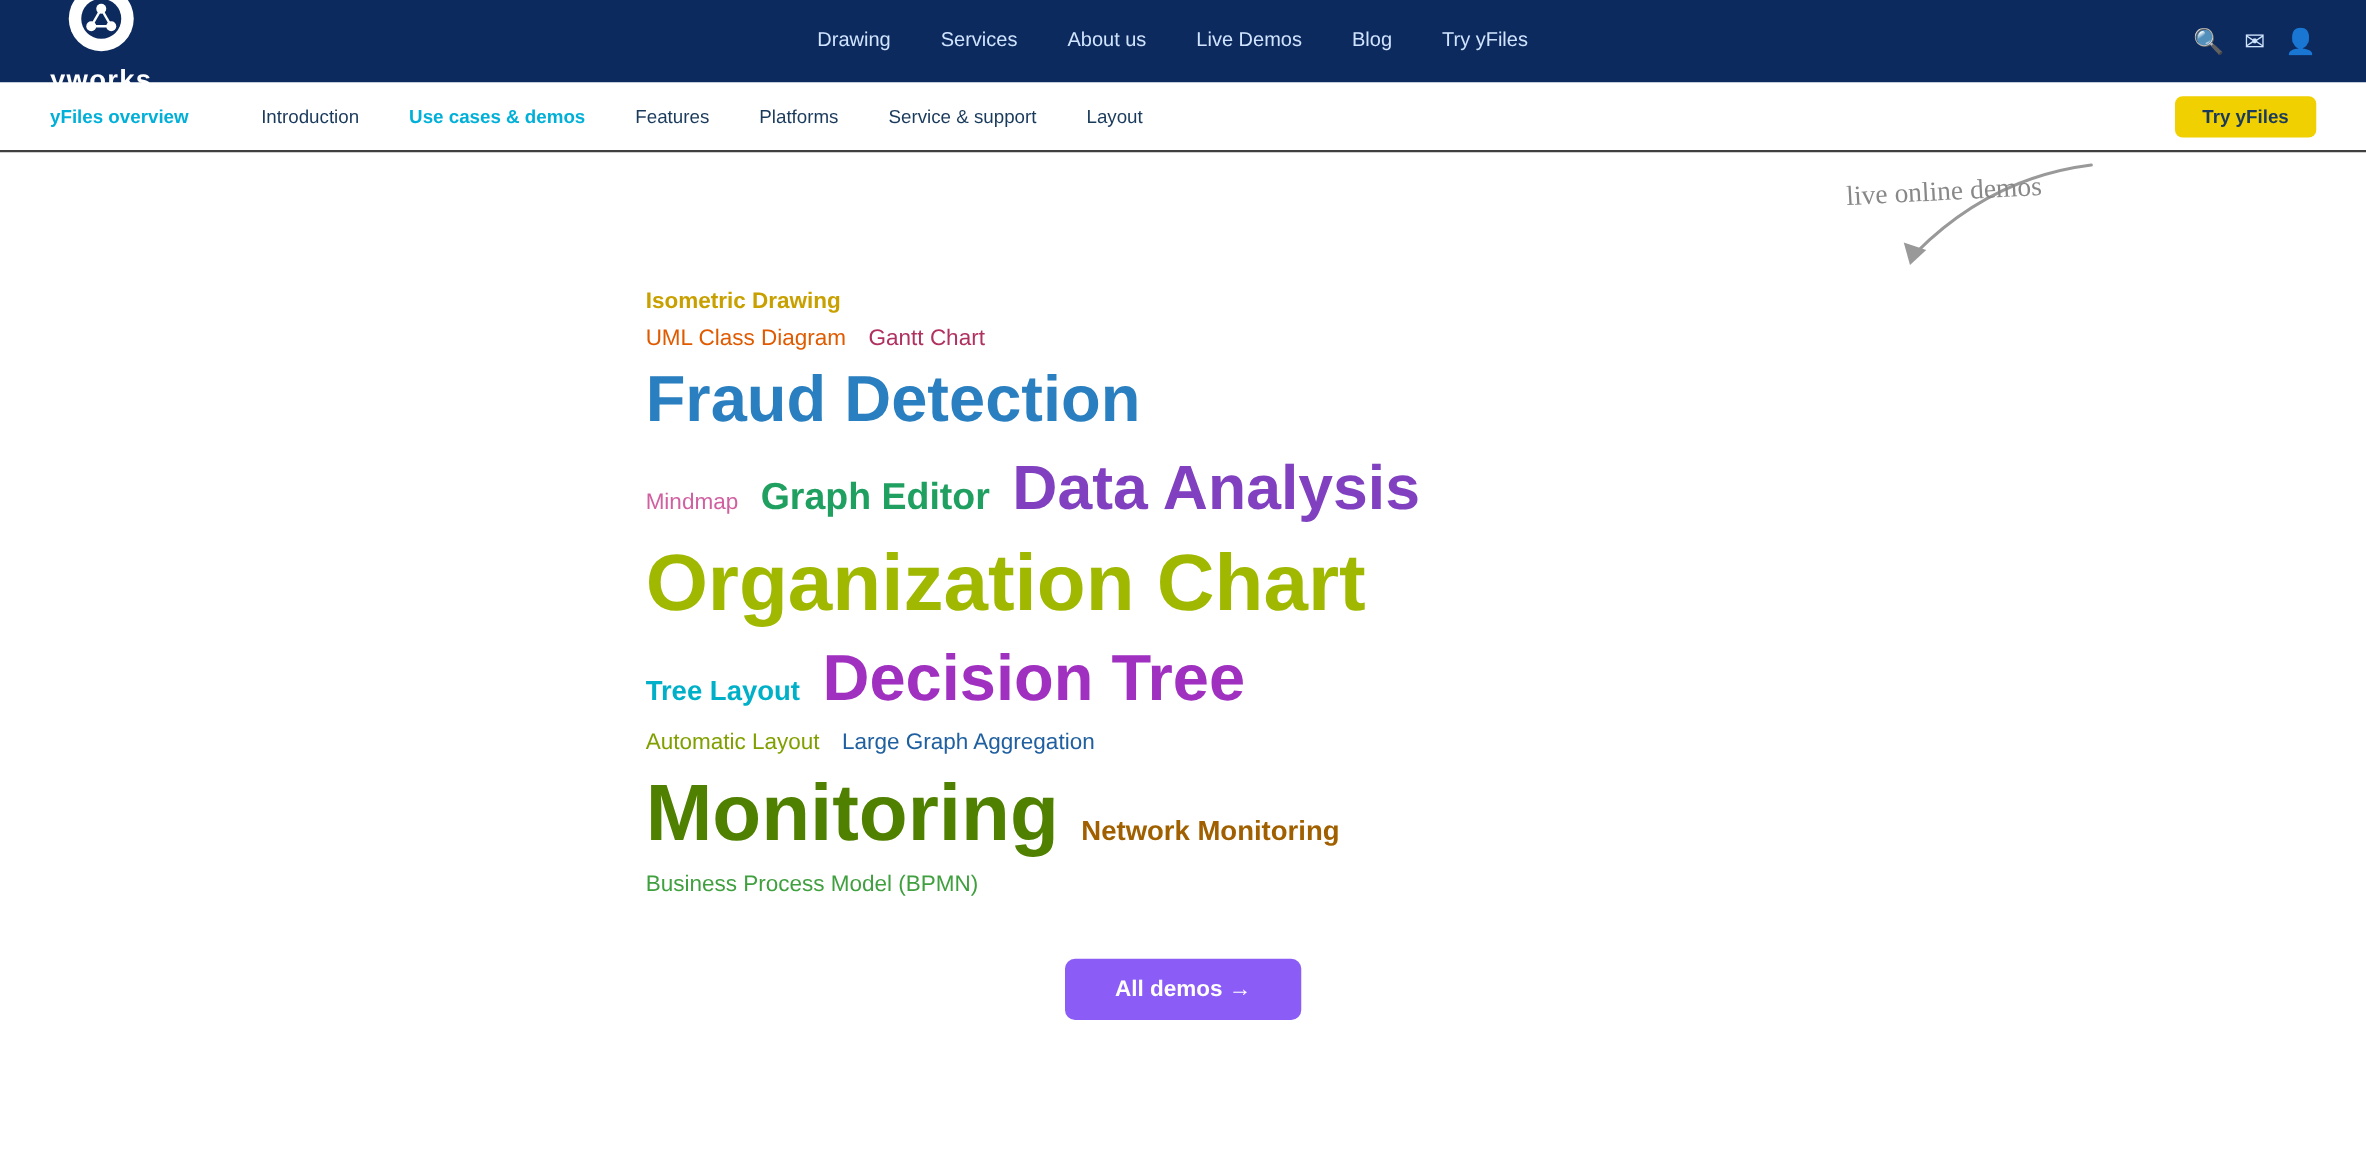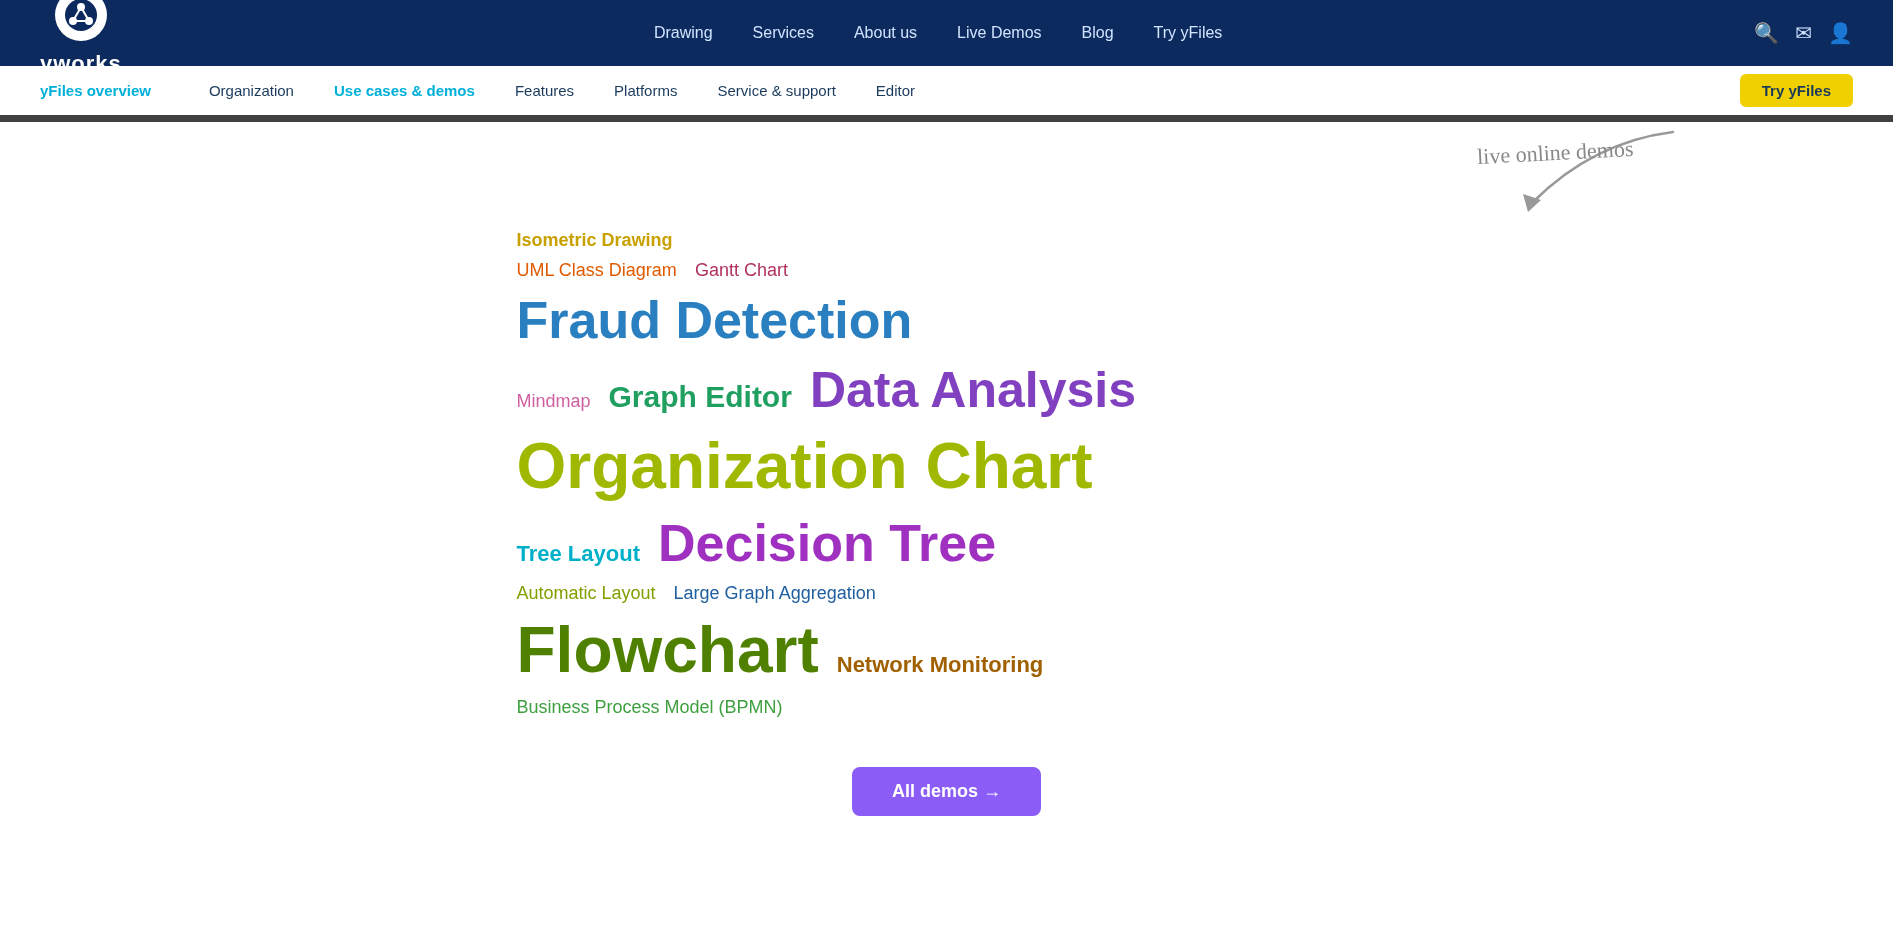--- a/index.html
+++ b/index.html
@@ -57,21 +57,21 @@
     }
     .top-nav-icon {
       color: #d0e4ff;
       font-size: 20px;
       cursor: pointer;
     }
 
     
     .sub-nav {
       background: #fff;
-      border-bottom: 7px solid #404040;
+      border-bottom: 2px solid #404040;
       display: flex;
       align-items: center;
       padding: 0 40px;
       height: 56px;
       gap: 0;
     }
     .sub-nav-brand {
       color: #00b0d8;
       font-size: 15px;
       font-weight: 600;
@@ -217,26 +217,26 @@
   <div class="top-nav-icons">
     <span class="top-nav-icon">🔍</span>
     <span class="top-nav-icon">✉</span>
     <span class="top-nav-icon">👤</span>
   </div>
 </nav>
 
 <nav class="sub-nav">
   <span class="sub-nav-brand">yFiles overview</span>
   <div class="sub-nav-links">
-    <a class="sub-nav-link" href="#">Organization</a>
+    <a class="sub-nav-link" href="#">Introduction</a>
     <a class="sub-nav-link active" href="#">Use cases &amp; demos</a>
     <a class="sub-nav-link" href="#">Features</a>
     <a class="sub-nav-link" href="#">Platforms</a>
     <a class="sub-nav-link" href="#">Service &amp; support</a>
-    <a class="sub-nav-link" href="#">Editor</a>
+    <a class="sub-nav-link" href="#">Layout</a>
   </div>
   <button class="try-btn">Try yFiles</button>
 </nav>
 
 <main class="main-content">
 
   <div class="annotation-area">
     <svg class="arrow-svg" width="320" height="100" viewBox="0 0 320 100">
       <path d="M 280 10 Q 200 20 140 80" stroke="#999" stroke-width="2.5" fill="none" stroke-linecap="round"></path>
       <polygon points="135,90 130,72 148,78" fill="#999"></polygon>
@@ -273,21 +273,21 @@
       <span class="wc-word" style="color:#00b0c8; font-size:22px; font-weight:600;">Tree Layout</span>
       <span class="wc-word" style="color:#a030c0; font-size:52px; font-weight:800;">Decision Tree</span>
     </div>
 
     <div class="wc-row">
       <span class="wc-word" style="color:#80a000; font-size:18px; font-weight:500;">Automatic Layout</span>
       <span class="wc-word" style="color:#2060a0; font-size:18px; font-weight:500;">Large Graph Aggregation</span>
     </div>
 
     <div class="wc-row">
-      <span class="wc-word" style="color:#508000; font-size:64px; font-weight:800;">Flowchart</span>
+      <span class="wc-word" style="color:#508000; font-size:64px; font-weight:800;">Monitoring</span>
       <span class="wc-word" style="color:#a06000; font-size:22px; font-weight:600;">Network Monitoring</span>
     </div>
 
     <div class="wc-row">
       <span class="wc-word" style="color:#40a040; font-size:18px; font-weight:500;">Business Process Model (BPMN)</span>
     </div>
 
   </div>
 
   <button class="all-demos-btn">All demos →</button>

